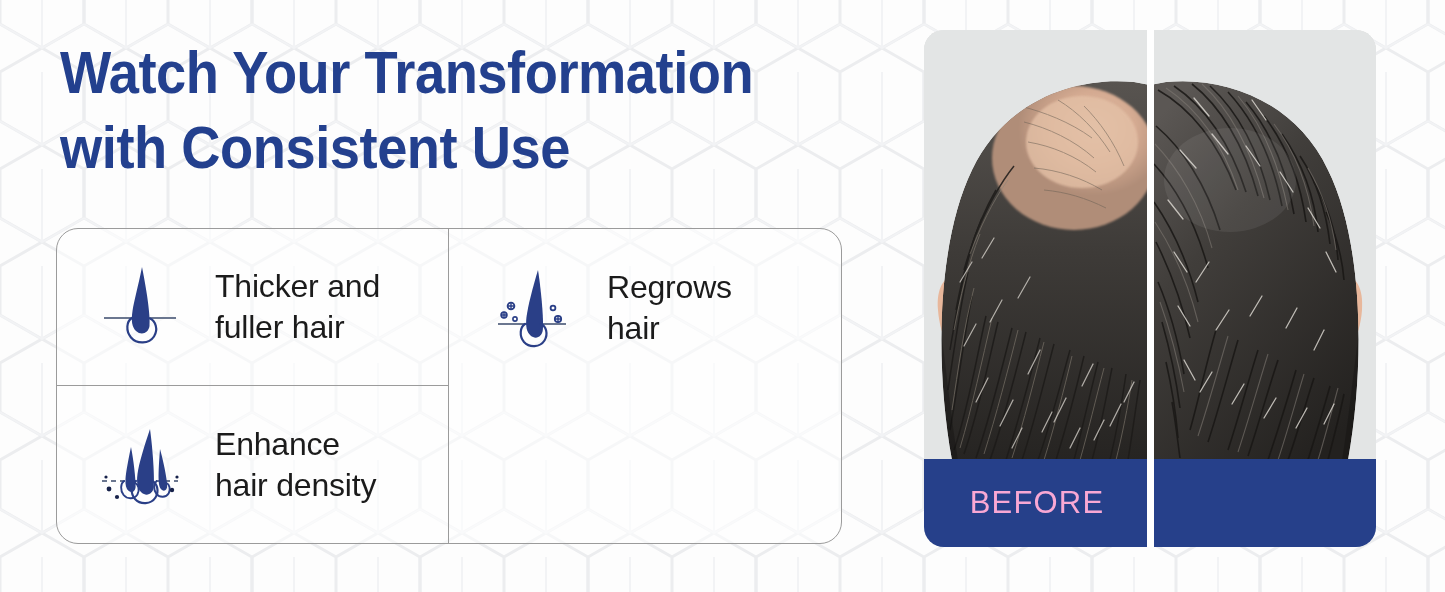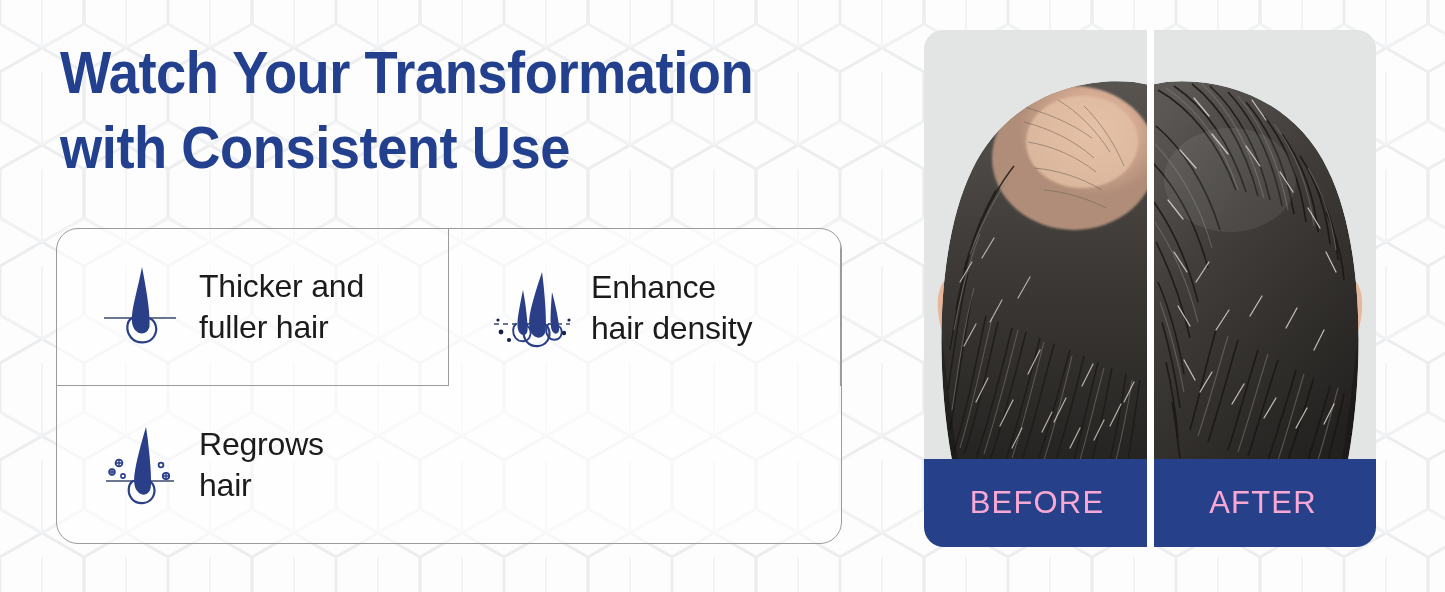--- a/index.html
+++ b/index.html
@@ -59,21 +59,21 @@
     background: rgba(255,255,255,0.55);
     display: grid;
     grid-template-columns: 1fr 1fr;
     grid-template-rows: 1fr 1fr;
     overflow: hidden;
   }
 
   .feature-cell {
     display: flex;
     align-items: center;
-    gap: 16px;
+    gap: 32px;
     padding: 0 18px 0 40px;
     position: relative;
   }
   .feature-cell.col-left  { border-right: 1px solid #9b9b9b; }
   .feature-cell.row-top   { border-bottom: 1px solid #9b9b9b; }
 
   .feature-icon {
     flex: 0 0 auto;
     width: 86px;
     height: 96px;
@@ -199,64 +199,64 @@
           <line x1="6" y1="57" x2="78" y2="57" stroke="#3a4a6b" stroke-width="1.6"></line>
           <path d="M44 6 C40 26 36 40 34.5 50 C33 60 34 66 38 70 C43.5 75 50.5 72 51.5 65 C52.6 57 49.6 34 44 6 Z" fill="#2a3f87"></path>
           <path d="M34 57 C28.5 60 27.5 70 33 76.5 C39 83.5 51 83 56 75.5 C60.5 68.5 57.5 60 52 57.6" fill="none" stroke="#2a3f87" stroke-width="2.2" stroke-linecap="round"></path>
         </svg>
       </span>
       <span class="feature-label">Thicker and
 fuller hair</span>
     </div>
 
 
-    <div class="feature-cell col-left">
-      <span class="feature-icon">
-        <svg width="84" height="92" viewBox="0 0 84 92">
-          <line x1="4" y1="62" x2="80" y2="62" stroke="#3a4a6b" stroke-width="1.3" stroke-dasharray="5 4"></line>
-
-          <path d="M52 10 C46 28 41 44 39.5 55 C38.3 64 39.6 70 43.5 73.5 C48.5 78 55 75 55.8 68 C56.7 59 55 32 52 10 Z" fill="#2a3f87"></path>
-          <path d="M38 62 C33 65 32 74 37 80 C42.5 86 53 85.5 57.5 78.5 C61.5 72 59 64 54 62" fill="none" stroke="#2a3f87" stroke-width="2.2" stroke-linecap="round"></path>
-
-          <path d="M33 28 C30 42 28 53 27.5 60 C27.1 66 28.2 70 30.8 72 C34 74.5 37.5 72.2 37.6 67.5 C37.8 60.5 35.6 41 33 28 Z" fill="#2a3f87"></path>
-          <path d="M26 62 C22.5 64.5 22 71.5 25.6 76 C29.4 80.6 36.4 80.2 39.4 75.4 C42 71 40.4 65.4 37 63.8" fill="none" stroke="#2a3f87" stroke-width="1.9" stroke-linecap="round"></path>
-
-          <path d="M62 30 C61 43 60.5 53 60.6 60 C60.7 66 61.8 69.6 64 71 C66.8 72.8 69.4 70.6 69.2 66.2 C68.9 59.5 65.4 42 62 30 Z" fill="#2a3f87"></path>
-          <path d="M58.6 62 C55.6 64.4 55.2 70.8 58.4 74.8 C61.8 79 68 78.6 70.6 74.4 C72.9 70.5 71.5 65.4 68.5 64" fill="none" stroke="#2a3f87" stroke-width="1.9" stroke-linecap="round"></path>
-
-          <circle cx="11" cy="70" r="2.4" fill="#17224a"></circle>
-          <circle cx="19" cy="78" r="2.1" fill="#17224a"></circle>
-          <circle cx="8" cy="58" r="1.6" fill="#17224a"></circle>
-          <circle cx="74" cy="71" r="2.2" fill="#17224a"></circle>
-          <circle cx="79" cy="58" r="1.6" fill="#17224a"></circle>
-        </svg>
-      </span>
-      <span class="feature-label">Enhance
-hair density</span>
-    </div>
-
     <div class="feature-cell">
       <span class="feature-icon">
         <svg width="84" height="92" viewBox="0 0 84 92">
           <line x1="8" y1="62" x2="76" y2="62" stroke="#3a4a6b" stroke-width="1.6"></line>
           <path d="M48 8 C42 28 38 44 36.5 55 C35.4 64 36.6 70 40.5 73.5 C45.6 78 52 75 52.8 68 C53.8 59 51.5 31 48 8 Z" fill="#2a3f87"></path>
           <path d="M35 62 C30 65 29 74 34 80 C39.5 86 50 85.5 54.5 78.5 C58.5 72 56 64 51 62" fill="none" stroke="#2a3f87" stroke-width="2.2" stroke-linecap="round"></path>
 
           <circle cx="21" cy="44" r="3.4" fill="none" stroke="#2a3f87" stroke-width="1.8"></circle>
           <circle cx="14" cy="53" r="2.8" fill="none" stroke="#2a3f87" stroke-width="1.8"></circle>
           <circle cx="25" cy="57" r="2.1" fill="none" stroke="#2a3f87" stroke-width="1.6"></circle>
           <circle cx="63" cy="46" r="2.4" fill="none" stroke="#2a3f87" stroke-width="1.8"></circle>
           <circle cx="68" cy="57" r="3.2" fill="none" stroke="#2a3f87" stroke-width="1.8"></circle>
           <path d="M21 40.2 L21 47.8 M17.2 44 L24.8 44" stroke="#2a3f87" stroke-width="1.4"></path>
           <path d="M14 49.8 L14 56.2 M10.8 53 L17.2 53" stroke="#2a3f87" stroke-width="1.3"></path>
           <path d="M68 53.2 L68 60.8 M64.2 57 L71.8 57" stroke="#2a3f87" stroke-width="1.4"></path>
         </svg>
       </span>
       <span class="feature-label">Regrows
 hair</span>
+    </div>
+
+    <div class="feature-cell col-left">
+      <span class="feature-icon">
+        <svg width="84" height="92" viewBox="0 0 84 92">
+          <line x1="4" y1="62" x2="80" y2="62" stroke="#3a4a6b" stroke-width="1.3" stroke-dasharray="5 4"></line>
+
+          <path d="M52 10 C46 28 41 44 39.5 55 C38.3 64 39.6 70 43.5 73.5 C48.5 78 55 75 55.8 68 C56.7 59 55 32 52 10 Z" fill="#2a3f87"></path>
+          <path d="M38 62 C33 65 32 74 37 80 C42.5 86 53 85.5 57.5 78.5 C61.5 72 59 64 54 62" fill="none" stroke="#2a3f87" stroke-width="2.2" stroke-linecap="round"></path>
+
+          <path d="M33 28 C30 42 28 53 27.5 60 C27.1 66 28.2 70 30.8 72 C34 74.5 37.5 72.2 37.6 67.5 C37.8 60.5 35.6 41 33 28 Z" fill="#2a3f87"></path>
+          <path d="M26 62 C22.5 64.5 22 71.5 25.6 76 C29.4 80.6 36.4 80.2 39.4 75.4 C42 71 40.4 65.4 37 63.8" fill="none" stroke="#2a3f87" stroke-width="1.9" stroke-linecap="round"></path>
+
+          <path d="M62 30 C61 43 60.5 53 60.6 60 C60.7 66 61.8 69.6 64 71 C66.8 72.8 69.4 70.6 69.2 66.2 C68.9 59.5 65.4 42 62 30 Z" fill="#2a3f87"></path>
+          <path d="M58.6 62 C55.6 64.4 55.2 70.8 58.4 74.8 C61.8 79 68 78.6 70.6 74.4 C72.9 70.5 71.5 65.4 68.5 64" fill="none" stroke="#2a3f87" stroke-width="1.9" stroke-linecap="round"></path>
+
+          <circle cx="11" cy="70" r="2.4" fill="#17224a"></circle>
+          <circle cx="19" cy="78" r="2.1" fill="#17224a"></circle>
+          <circle cx="8" cy="58" r="1.6" fill="#17224a"></circle>
+          <circle cx="74" cy="71" r="2.2" fill="#17224a"></circle>
+          <circle cx="79" cy="58" r="1.6" fill="#17224a"></circle>
+        </svg>
+      </span>
+      <span class="feature-label">Enhance
+hair density</span>
     </div>
   </div>
 
   <div id="ba-panel">
 
     <div id="ba-photo">
 
       <div class="ba-half" id="ba-half-before">
         <svg width="226" height="430" viewBox="0 0 226 430">
           <defs>
@@ -453,18 +453,17 @@
             <path d="M226 430 L226 200 C206 300 202 370 192 430 Z" fill="#000" opacity="0.2"></path>
           </g>
         </svg>
       </div>
 
       <div id="ba-split"></div>
     </div>
 
     <div id="ba-labelbar">
       <span class="ba-label">BEFORE</span>
-      <span class="ba-label">AFTER</span>
       <div id="ba-labelbar-split"></div>
     </div>
   </div>
 
 </div>
 
 </body></html>

